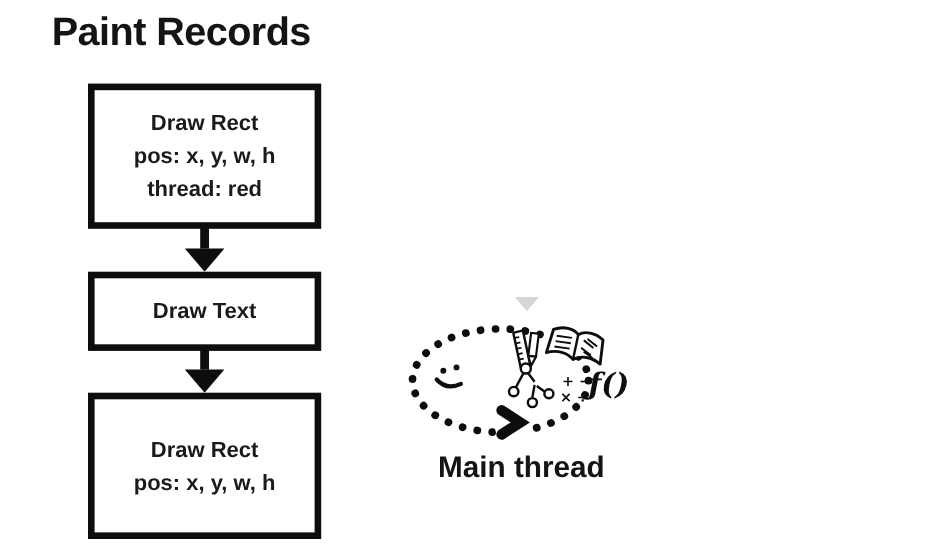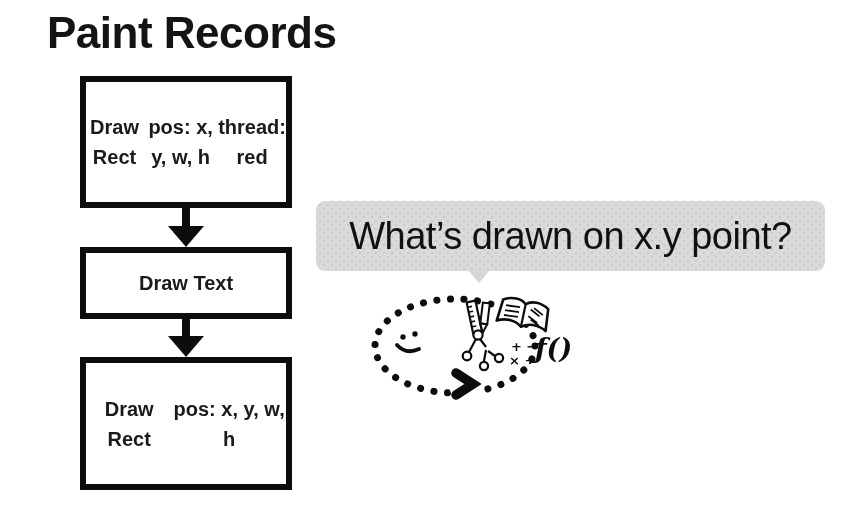--- a/index.html
+++ b/index.html
@@ -1,27 +1,27 @@
 <!DOCTYPE html>
 <html><head>
 <meta charset="utf-8">
 <style>
   html,body{margin:0;padding:0;background:#fff;}
   .slide{
     position:relative;width:865px;height:506px;background:#ffffff;overflow:hidden;
     font-family:"Liberation Sans", sans-serif;color:#141414;
   }
   .title{
-    position:absolute;left:47px;top:8px;font-size:44px;font-weight:bold;
+    position:absolute;left:47px;top:8px;font-size:36px;font-weight:bold;
     letter-spacing:-0.5px;color:#141414;margin:0;
   }
   .flow-box{
     position:absolute;left:80px;width:212px;box-sizing:border-box;
     border:6px solid #0d0d0d;background:#ffffff;
-    display:flex;flex-direction:row;justify-content:center;align-items:center;
+    display:flex;flex-direction:column;justify-content:center;align-items:center;
     text-align:center;font-weight:bold;font-size:20px;line-height:30px;color:#1a1a1a;
   }
   .box1{top:76px;height:132px;}
   .box2{top:247px;height:72px;}
   .box3{top:357px;height:133px;}
   .flow-arrow{position:absolute;left:168px;width:36px;}
   .arrow1{top:206px;}
   .arrow2{top:316px;}
   .flow-arrow .stem{width:8px;height:20px;background:#0d0d0d;margin:0 auto;}
   .flow-arrow .head{
@@ -77,23 +77,20 @@
   <div class="flow-arrow arrow2">
     <div class="stem"></div>
     <div class="head"></div>
   </div>
 
   <div class="flow-box box3">
     <div>Draw Rect</div>
     <div>pos: x, y, w, h</div>
   </div>
 
-  <div class="bubble">
-    <span>What’s drawn on x.y point?</span>
-  </div>
   <div class="bubble-tail"></div>
 
   <svg class="doodle" width="212" height="122" viewBox="0 0 212 122" xmlns="http://www.w3.org/2000/svg">
 
     <ellipse cx="87" cy="58" rx="80" ry="47" fill="none" stroke="#0d0d0d" stroke-width="7" stroke-linecap="round" stroke-dasharray="0.1 13.5"></ellipse>
 
     <g fill="#0d0d0d">
       <circle cx="35" cy="49" r="2.7"></circle>
       <circle cx="47" cy="46" r="2.7"></circle>
       <path d="M29 57 Q38 67 51 61" fill="none" stroke="#0d0d0d" stroke-width="3.8" stroke-linecap="round"></path>
@@ -128,14 +125,15 @@
     </g>
 
     <g font-family="'DejaVu Sans', sans-serif" font-weight="bold" font-size="13" fill="#0d0d0d">
       <text x="143" y="63">+ −</text>
       <text x="141" y="77">× ÷</text>
     </g>
 
     <text x="167" y="70" font-family="'DejaVu Serif', serif" font-style="italic" font-weight="bold" font-size="27" fill="#0d0d0d">ƒ()</text>
   </svg>
 
+  <div class="main-thread-label">Main thread</div>
 
 </div>
 
 </body></html>

